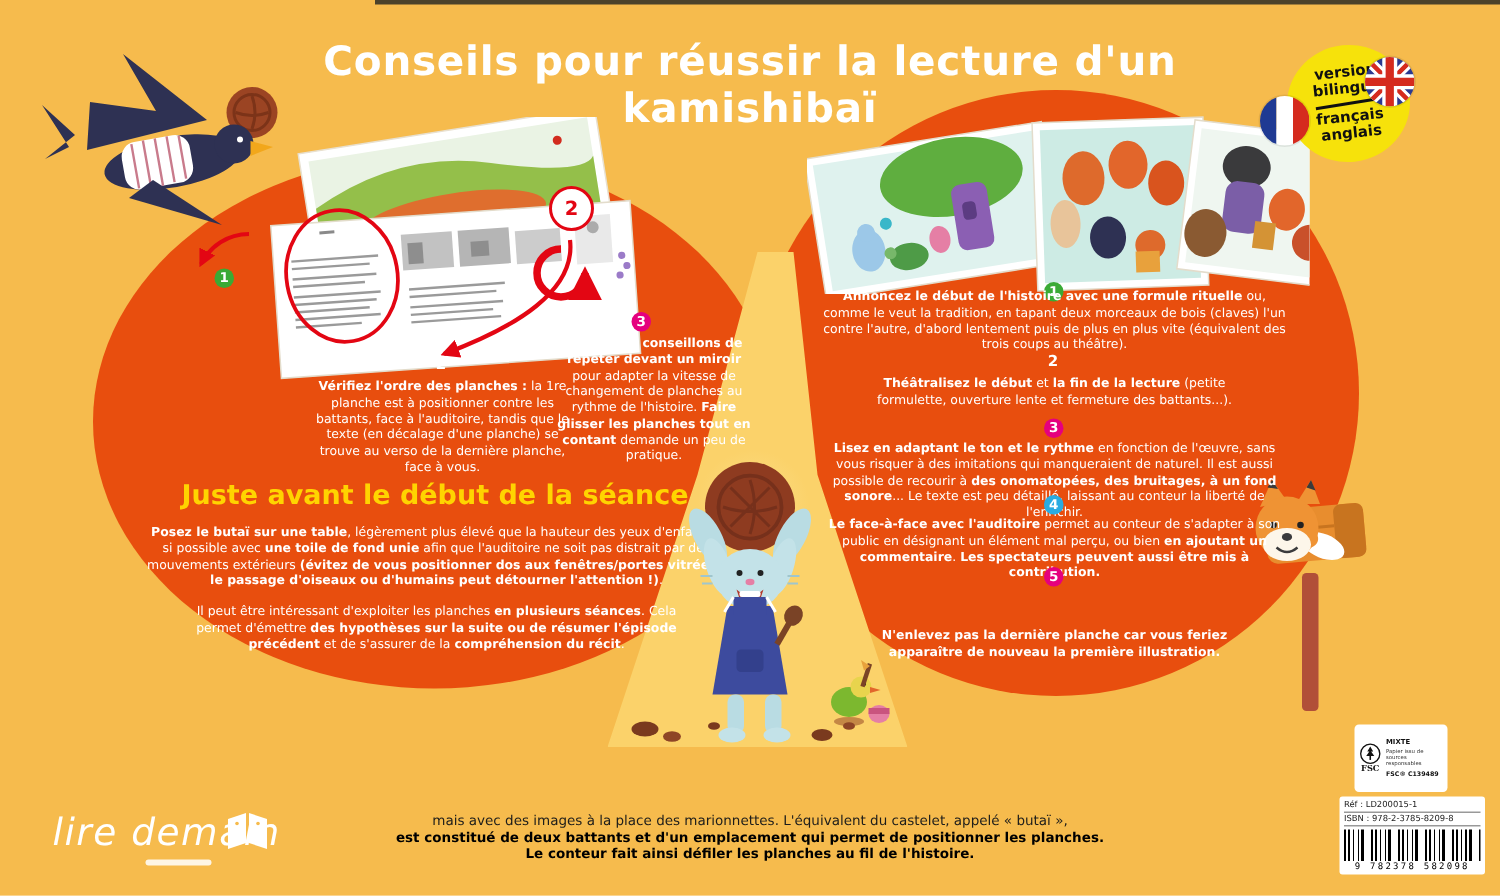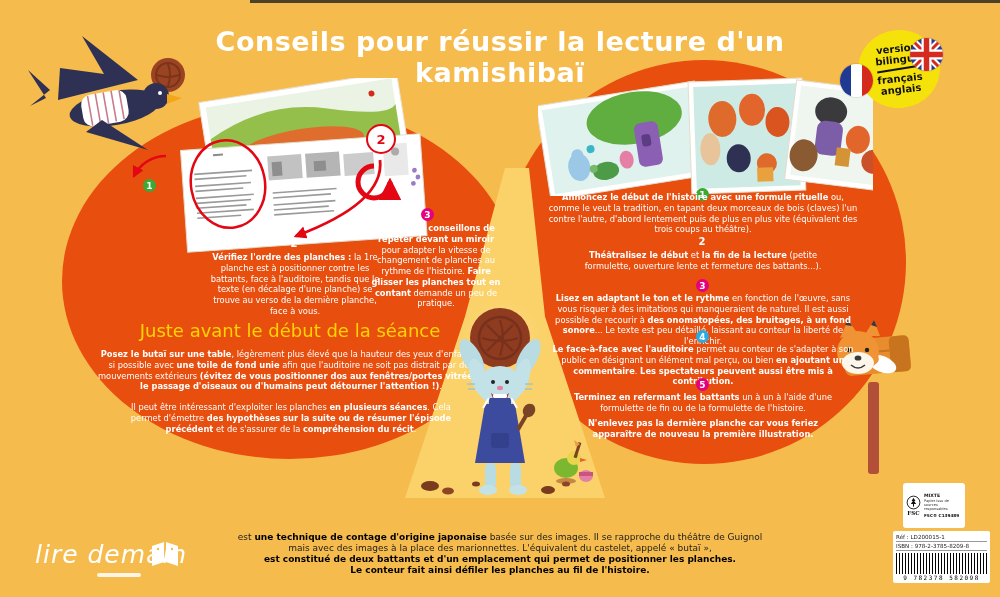--- a/index.html
+++ b/index.html
@@ -34,21 +34,21 @@
         clip-path:polygon(50% 0,62% 0,70% 45%,100% 100%,0 100%,30% 45%)}
   .halo{left:450px;top:286px;width:104px;height:100px;z-index:2;border-radius:50%;
         background:radial-gradient(closest-side,#FCDD86,rgba(252,221,134,0) 72%)}
   
   .tip{color:#fff;font-size:8.3px;line-height:1.3;text-align:center;z-index:4}
   .tip b{font-weight:bold}
   .num-badge{width:13px;height:13px;border-radius:50%;color:#fff;font-size:9px;font-weight:bold;
              display:flex;align-items:center;justify-content:center;z-index:4}
   .num-green{background:var(--green)} .num-pink{background:var(--pink)} .num-blue{background:var(--blue)}
   .num-plain{color:#fff;font-size:10px;font-weight:bold;text-align:center;z-index:4}
-  .section-heading{color:var(--yellow);font-size:18px;font-weight:normal;text-align:center;z-index:4}
+  .section-heading{color:var(--yellow);font-size:18px;font-weight:bold;text-align:center;z-index:4}
   
   .annot-badge{left:366px;top:124px;width:26px;height:26px;border-radius:50%;background:#fff;
                border:2.5px solid var(--red);color:var(--red);font-weight:bold;font-size:13px;
                display:flex;align-items:center;justify-content:center;z-index:5}
   svg{display:block}
   .z3{z-index:3}.z5{z-index:5}
   
   .footer-heading{left:0;top:512px;width:1000px;text-align:center;color:var(--blue-heading);
                   font-size:15.5px;font-weight:bold;z-index:6}
   .f-line{left:0;width:1000px;text-align:center;color:var(--ink);font-size:9px;line-height:1.2;z-index:6}
@@ -266,21 +266,20 @@
   <div class="abs tip" style="left:548px;top:293px;width:310px"><b>Lisez en adaptant le ton et le rythme</b><span> en fonction de l'œuvre, sans vous risquer à des imitations qui manqueraient de naturel. Il est aussi possible de recourir à </span><b>des onomatopées, des bruitages, à un fond sonore</b><span>... Le texte est peu détaillé, laissant au conteur la liberté de l'enrichir.</span></div>
 
   <div class="abs num-badge num-blue" style="left:696px;top:330px">
     <span>4</span>
   </div>
   <div class="abs tip" style="left:552px;top:344px;width:302px"><b>Le face-à-face avec l'auditoire</b><span> permet au conteur de s'adapter à son public en désignant un élément mal perçu, ou bien </span><b>en ajoutant un commentaire</b><span>. </span><b>Les spectateurs peuvent aussi être mis à contribution.</b></div>
 
   <div class="abs num-badge num-pink" style="left:696px;top:378px">
     <span>5</span>
   </div>
-  <div class="abs tip" style="left:572px;top:392px;width:262px"><b>Terminez en refermant les battants</b><span> un à un à l'aide d'une formulette de fin ou de la formulette de l'histoire.</span></div>
   <div class="abs tip" style="left:580px;top:418px;width:246px"><b>N'enlevez pas la dernière planche car vous feriez apparaître de nouveau la première illustration.</b></div>
 
   <div class="abs z5" style="left:425px;top:298px">
     <svg width="160" height="200" viewBox="0 0 160 200">
       <circle cx="75" cy="40" r="30" fill="#8E3B20"></circle>
       <circle cx="75" cy="40" r="21" fill="none" stroke="#76301B" stroke-width="2.5"></circle>
       <path d="M75 22 q6 18 0 36 M57 40 q18 6 36 0 M62 27 q13 13 26 26 M88 27 q-13 13 -26 26" stroke="#76301B" stroke-width="2" fill="none"></path>
       <ellipse cx="47" cy="60" rx="9" ry="21" fill="#B9DCE3" transform="rotate(-28 47 60)"></ellipse>
       <ellipse cx="103" cy="60" rx="9" ry="21" fill="#B9DCE3" transform="rotate(28 103 60)"></ellipse>
       <ellipse cx="54" cy="80" rx="8" ry="20" fill="#C3E2E8" transform="rotate(-18 54 80)"></ellipse>
@@ -346,21 +345,20 @@
         <path d="M53 13 L56 8 L59 15 Z" fill="#3A3A3C"></path>
       <circle cx="40" cy="40" r="21" fill="#EF9334"></circle>
       <ellipse cx="40" cy="51" rx="16" ry="11" fill="#FDF6EA"></ellipse>
       <circle cx="31" cy="38" r="2.2" fill="#222"></circle>
         <circle cx="49" cy="38" r="2.2" fill="#222"></circle>
       <ellipse cx="40" cy="46" rx="3.4" ry="2.6" fill="#3A3A3C"></ellipse>
       <path d="M33 53 q7 6 14 0" stroke="#3A3A3C" stroke-width="1.6" fill="none"></path>
     </svg>
   </div>
 
-  <div class="abs f-line" style="top:532px"><span>est </span><b>une technique de contage d'origine japonaise</b><span> basée sur des images. Il se rapproche du théâtre de Guignol</span></div>
   <div class="abs f-line" style="top:543px"><span>mais avec des images à la place des marionnettes. L'équivalent du castelet, appelé « butaï »,</span></div>
   <div class="abs f-line" style="top:554px"><b>est constitué de deux battants et d'un emplacement qui permet de positionner les planches.</b></div>
   <div class="abs f-line" style="top:565px"><b>Le conteur fait ainsi défiler les planches au fil de l'histoire.</b></div>
 
   <div class="abs logo">lire demain</div>
   <div class="abs logo-book">
     <svg width="30" height="28" viewBox="0 0 30 28">
       <path d="M2 5 L14 1 V21 L2 25 Z" fill="#fff"></path>
       <path d="M28 5 L16 1 V21 L28 25 Z" fill="#fff"></path>
       <circle cx="8" cy="8" r="1.2" fill="#F6BB4D"></circle>

